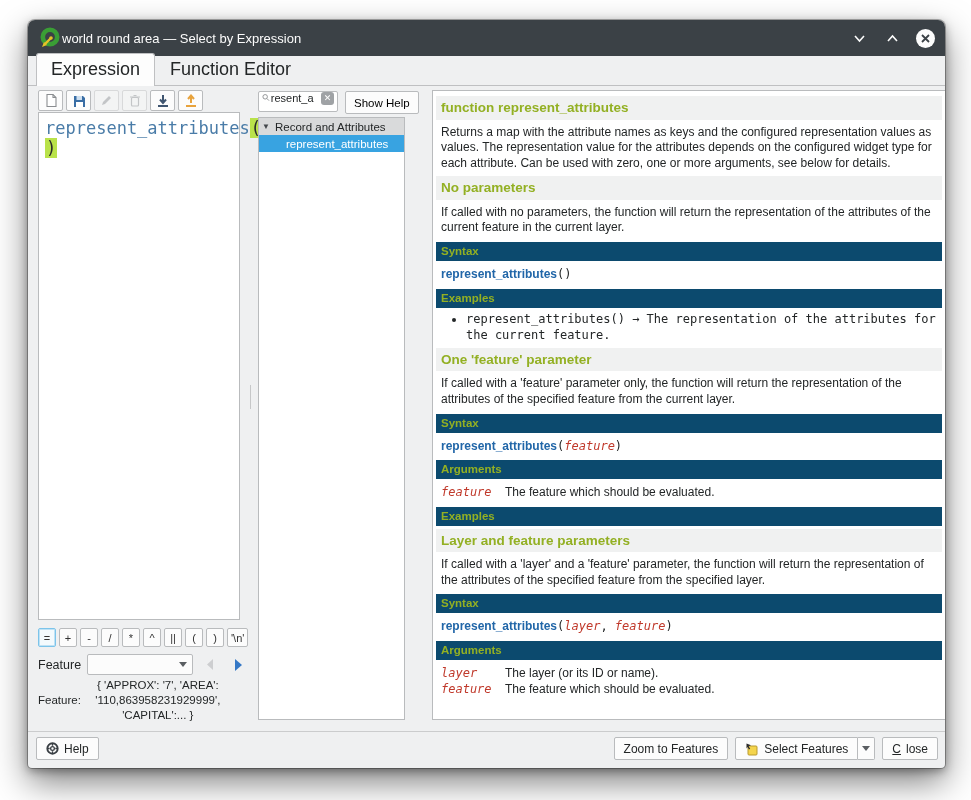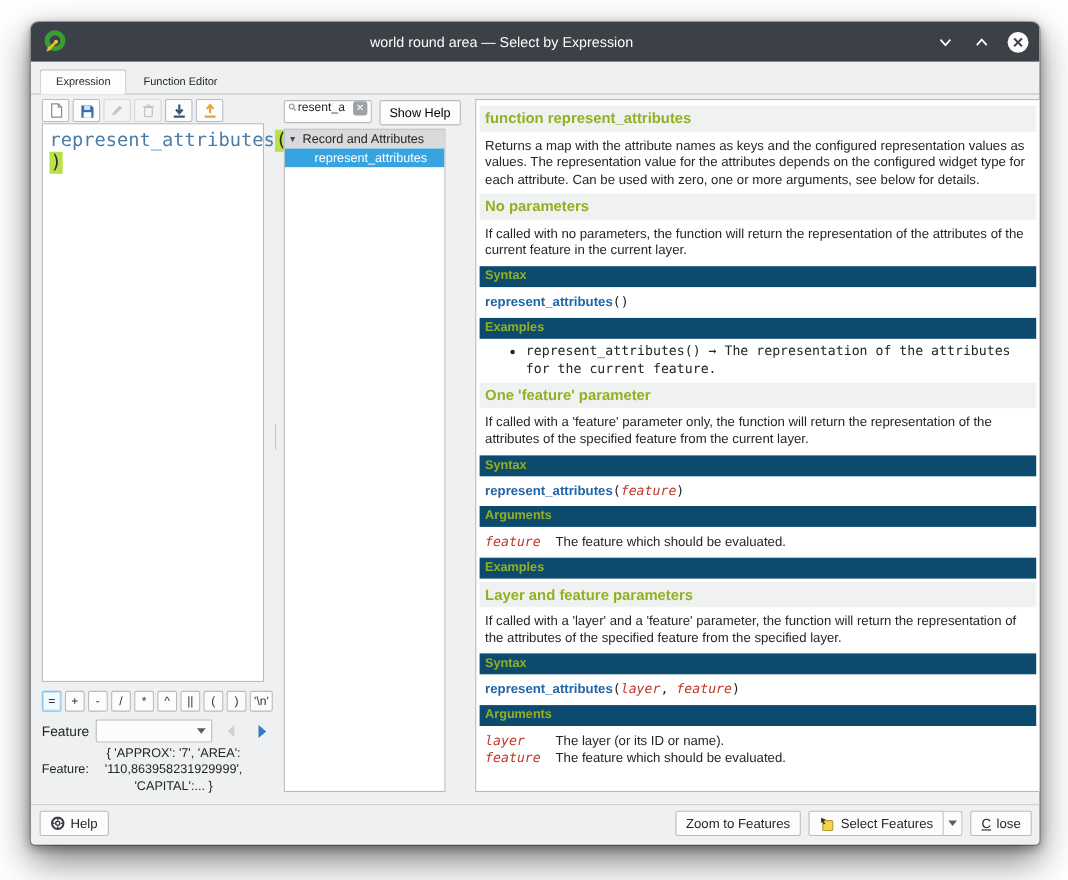--- a/index.html
+++ b/index.html
@@ -9,28 +9,28 @@
   }
   *{box-sizing:border-box}
   html,body{margin:0;padding:0}
   body{width:971px;height:800px;background:#fff;position:relative;
        font-family:"Liberation Sans",sans-serif;color:#232627;overflow:hidden}
   .window{position:absolute;left:28px;top:20px;width:917px;height:748px;background:#eff0f1;
           border-radius:7px 7px 4px 4px;overflow:hidden;
           box-shadow:0 14px 34px rgba(0,0,0,.5),0 3px 10px rgba(0,0,0,.35),0 0 0 1px rgba(0,0,0,.28)}
   
   .titlebar{height:36px;background:var(--titlebar);display:flex;align-items:center;padding:0 10px}
-  .titlebar .title{flex:1;text-align:center;color:#fcfcfc;font-size:13px}
+  .titlebar .title{flex:1;color:#fcfcfc;font-size:13px}
   .winbtns{display:flex;align-items:center;gap:15px}
   .winbtn{display:inline-flex;align-items:center;justify-content:center;width:18px;height:18px;cursor:pointer}
   .closebtn{width:19px;height:19px;border-radius:50%;background:#fcfcfc;color:#3b4146;
             display:inline-flex;align-items:center;justify-content:center;font-size:12px;font-weight:bold}
   
   .tabbar{display:flex;align-items:flex-end;padding:5px 0 0 8px;height:30px;border-bottom:1px solid #bfc0c2}
-  .tab{padding:5px 14px 6px;font-size:10px;border:1px solid transparent;border-bottom:none;
+  .tab{padding:5px 14px 6px;font-size:18px;border:1px solid transparent;border-bottom:none;
        margin-bottom:-1px;border-radius:3px 3px 0 0;cursor:pointer}
   .tab.active{background:#fdfdfd;border-color:#bfc0c2}
   .content{position:absolute;top:66px;left:0;right:0;bottom:0}
   
   .toolbar{position:absolute;left:10px;top:4px;display:flex;gap:3px}
   .tbtn{width:25px;height:21px;background:#fcfcfc;border:1px solid #b9bbbd;border-radius:2px;
         display:flex;align-items:center;justify-content:center;padding:0;cursor:pointer}
   .tbtn.disabled{border-color:#d8d9da;background:#f3f4f4;cursor:default}
   .editor{position:absolute;left:10px;top:26px;width:202px;height:508px;background:#fff;
           border:1px solid #b9bbbd;font-family:"DejaVu Sans Mono",monospace;font-size:17px;
@@ -80,21 +80,21 @@
   .h-sub{background:#0c4a6e;color:var(--heading-green);font-weight:bold;font-size:11.5px;
          padding:2px 5px;margin:3px 0}
   .h-syntax{padding:3px 5px}
   .fn{color:var(--func-blue);font-weight:bold}
   .mono{font-family:"DejaVu Sans Mono",monospace;font-size:12px}
   .arg{color:var(--arg-red);font-style:italic;font-family:"DejaVu Sans Mono",monospace}
   .h-args{padding:2px 5px}
   .h-arg-row{display:flex;gap:12px;margin:1px 0}
   .h-arg-name{min-width:52px}
   ul.h-ex{margin:3px 0 5px 26px;padding:0}
-  ul.h-ex li{font-family:"DejaVu Sans Mono",monospace;font-size:12px;margin:2px 16px;line-height:1.35}
+  ul.h-ex li{font-family:"DejaVu Sans Mono",monospace;font-size:12px;margin:2px 4px;line-height:1.35}
   
   .footer-sep{position:absolute;left:0;right:0;top:645px;border-top:1px solid #cbcccd}
   .footer{position:absolute;left:8px;right:7px;top:651px;display:flex;align-items:flex-end;gap:7px}
   .btn{height:23px;padding:0 9px;background:#fcfcfc;border:1px solid #b9bbbd;border-radius:2px;
        font-size:12px;display:inline-flex;align-items:center;gap:5px;color:#232627;cursor:pointer;
        font-family:"Liberation Sans",sans-serif;white-space:nowrap}
   .spacer{flex:1}
   .btn-group{display:flex}
   .btn-group .btn.main{border-radius:2px 0 0 2px}
   .btn-group .btn.dd{border-radius:0 2px 2px 0;border-left:none;padding:0 4px}

